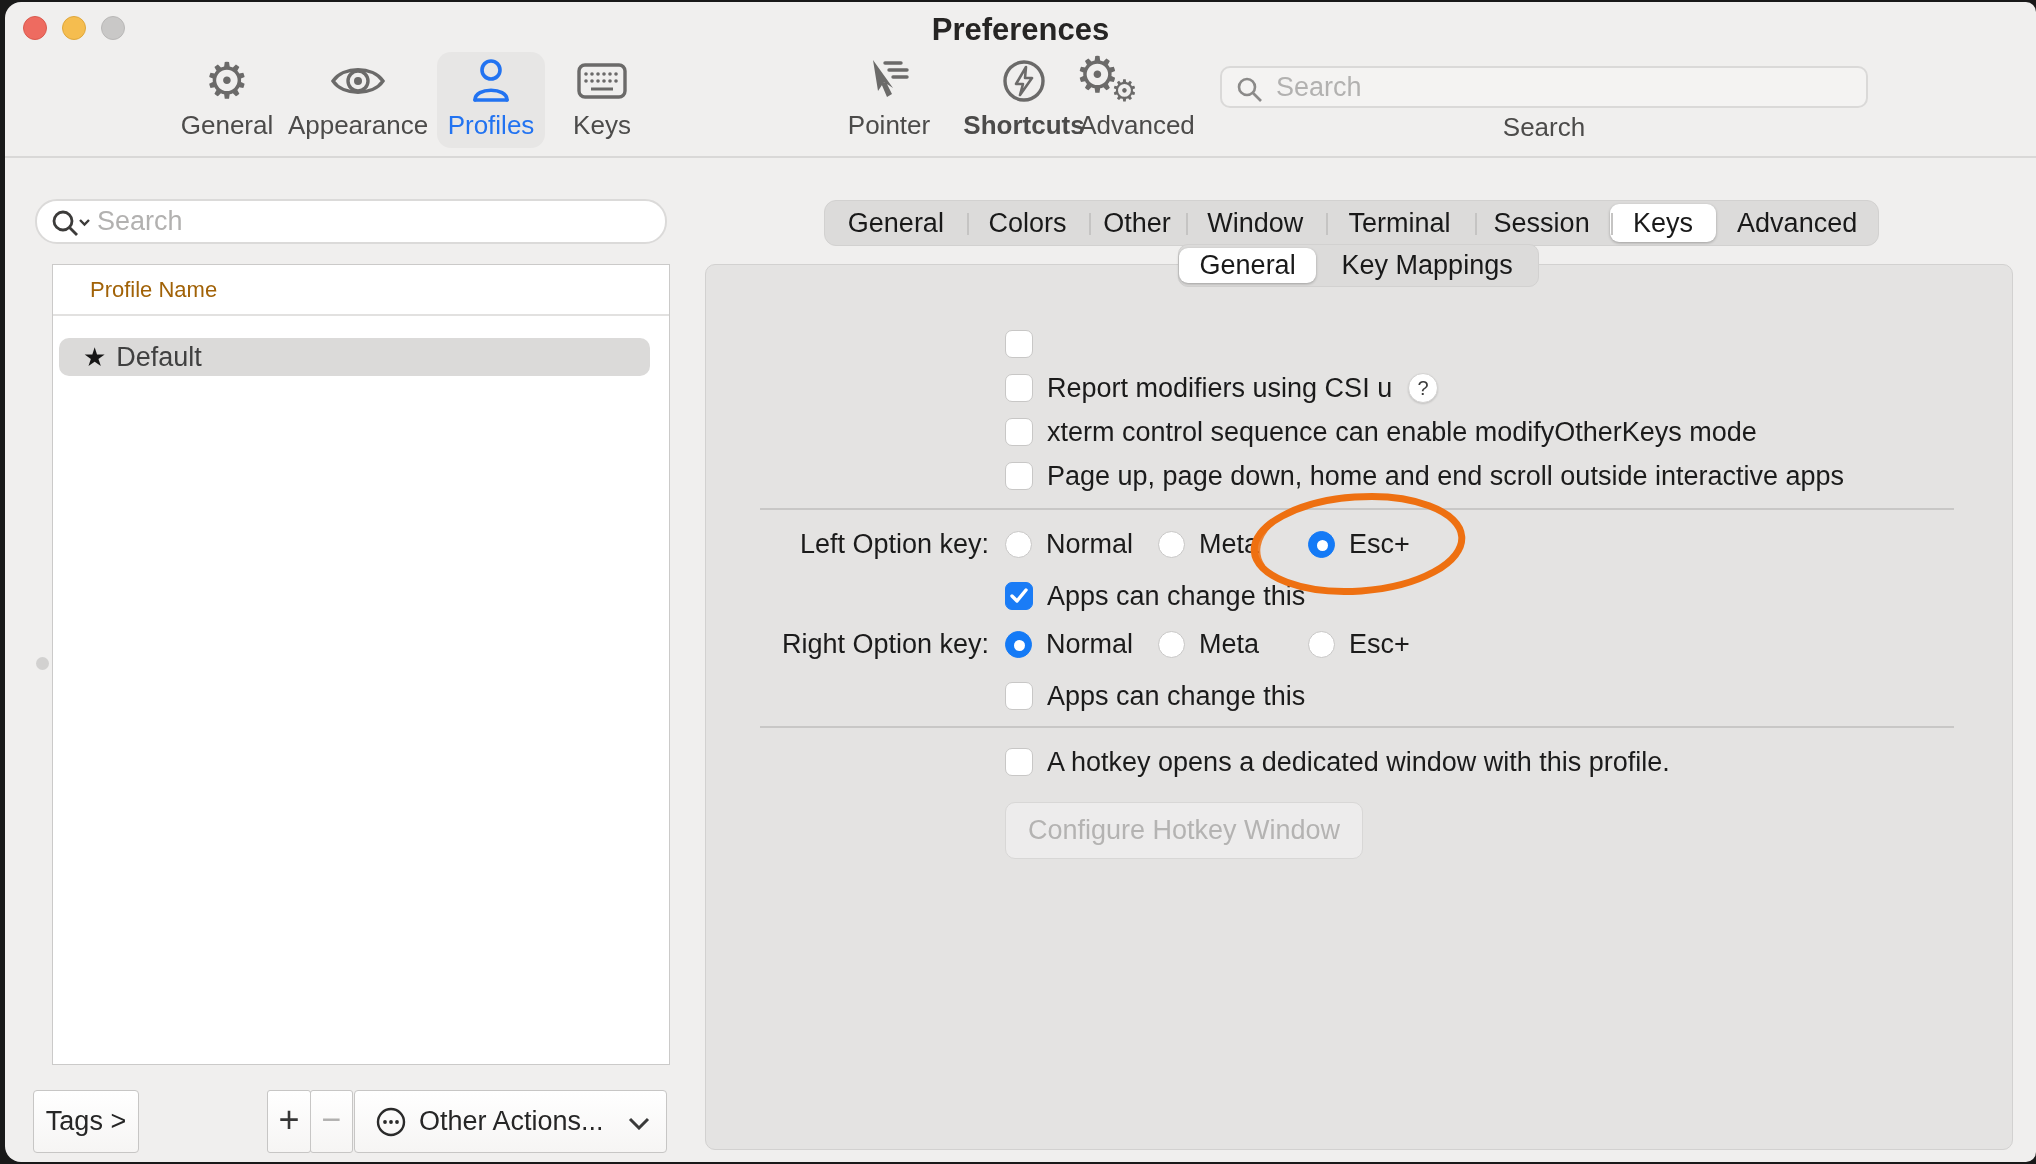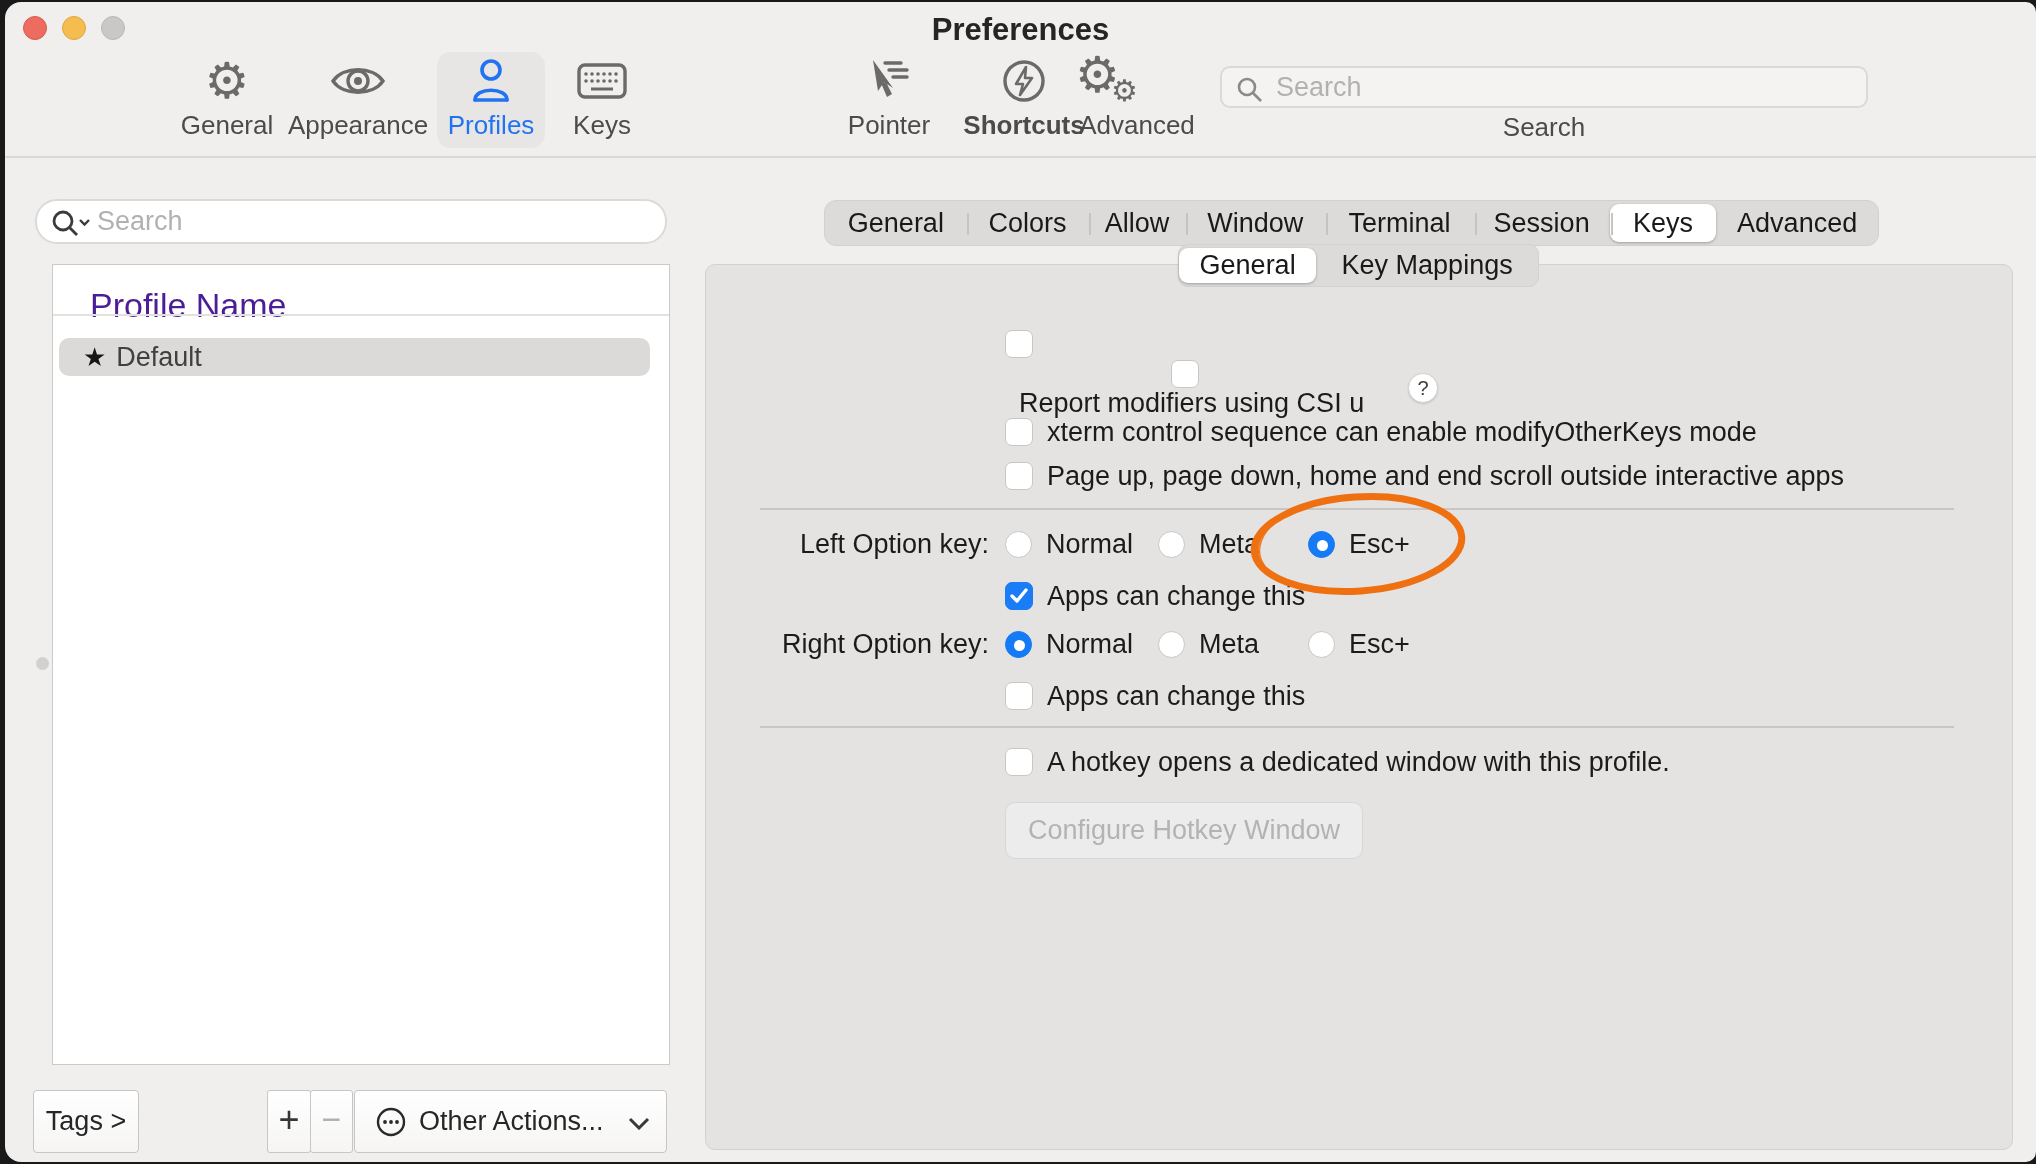--- a/index.html
+++ b/index.html
@@ -46,22 +46,22 @@
   .toolbar-divider { position:absolute; left:0; top:154px; width:100%; height:2px;
                      background:#d9d8d7; }
 
   
   .sb-search { position:absolute; left:30px; top:197px; width:632px; height:45px;
                background:#fff; border:2px solid #dbdad9; border-radius:22px; }
   .sb-search input { padding-left:60px; }
 
   .profile-panel { position:absolute; left:47px; top:262px; width:618px; height:801px;
                    background:#fff; border:1.5px solid #cbcac9; }
-  .pp-header { position:absolute; left:37px; top:16px; height:49px; line-height:49px;
-               font-size:34px; color:#4c1d95; }
+  .pp-header { position:absolute; left:37px; top:0; height:49px; line-height:49px;
+               font-size:22px; color:#a16207; }
   .pp-sep { position:absolute; left:0; top:49px; width:100%; height:1.5px; background:#e2e1e0; }
   .profile-row { position:absolute; left:6px; top:73px; width:591px; height:38px;
                  background:#dbdad9; border-radius:10px; display:flex; align-items:center; }
   .profile-star { font-size:26px; margin-left:24px; color:#161616;
                   font-family:"DejaVu Sans",sans-serif; }
   .profile-name { font-size:27px; margin-left:10px; color:#404040; }
   .side-dot { position:absolute; left:31px; top:655px; width:13px; height:13px;
               border-radius:50%; background:#d2d1d0; }
 
   
@@ -267,21 +267,21 @@
   <div class="panel"></div>
 
   <div class="seg-bar" style="left:819px;top:198px;width:1055px;height:46px;">
     <div class="seg" style="width:142px;">
         <span>General</span>
       </div>
     <div class="seg" style="width:122px;">
         <span>Colors</span>
       </div>
     <div class="seg" style="width:97px;">
-        <span>Allow</span>
+        <span>Other</span>
       </div>
     <div class="seg" style="width:140px;">
         <span>Window</span>
       </div>
     <div class="seg" style="width:149px;">
         <span>Terminal</span>
       </div>
     <div class="seg" style="width:136px;">
         <span>Session</span>
       </div>
@@ -304,21 +304,21 @@
         <span>General</span>
       </div>
     <div class="seg" style="width:223px;">
         <span>Key Mappings</span>
       </div>
   </div>
 
   <div class="row" style="left:1000px;top:325px;">
     <div class="cb"></div>
   </div>
-  <div class="row" style="left:1000px;top:358px;flex-direction:column;">
+  <div class="row" style="left:1000px;top:369px;">
     <div class="cb"></div>
     <span class="row-label">Report modifiers using CSI u</span>
   </div>
   <div class="help-badge">?</div>
   <div class="row" style="left:1000px;top:413px;">
     <div class="cb"></div>
     <span class="row-label">xterm control sequence can enable modifyOtherKeys mode</span>
   </div>
   <div class="row" style="left:1000px;top:457px;">
     <div class="cb"></div>

